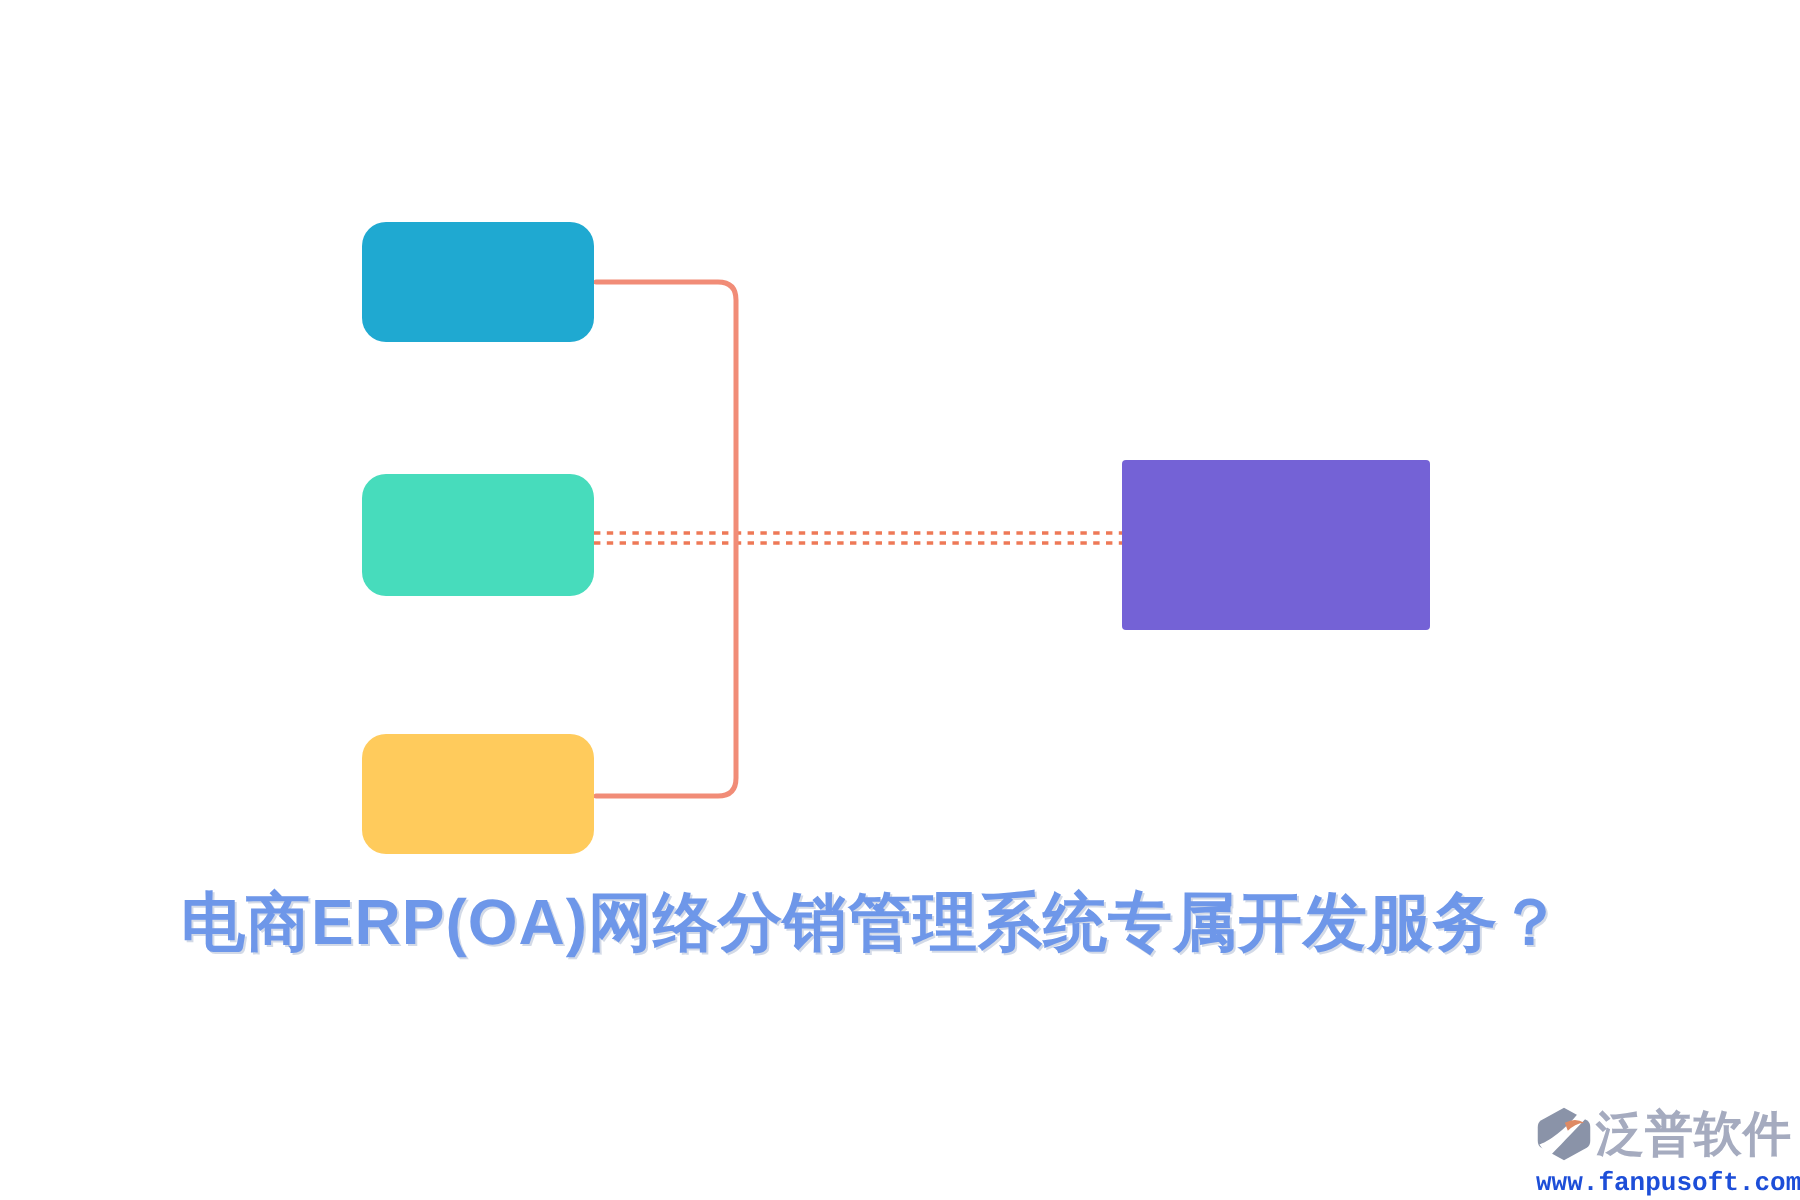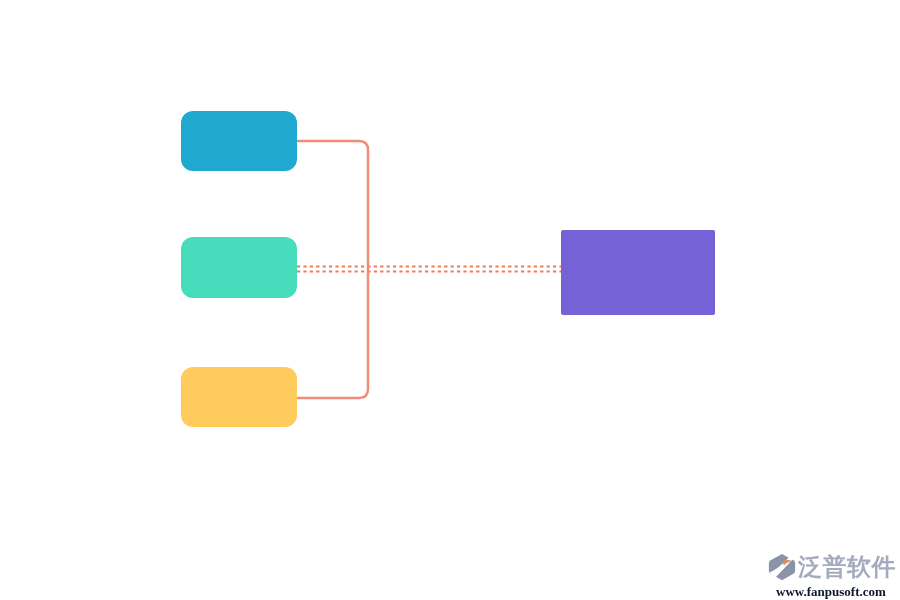--- a/index.html
+++ b/index.html
@@ -77,27 +77,28 @@
     </g>
     <path d="M298 141 H359 Q368 141 368 150 V389 Q368 398 359 398 H298" fill="none" stroke-width="2.5" stroke-linecap="round" style="stroke: rgb(241, 140, 119);"></path>
   </svg>
 
   <div class="box box-top" style="background-color: rgb(31, 169, 209);"></div>
   <div class="box box-mid" style="background-color: rgb(71, 220, 188);"></div>
   <div class="box box-bot" style="background-color: rgb(255, 203, 92);"></div>
   <div class="box box-target" style="background-color: rgb(116, 98, 214);"></div>
 
   <div class="title" style="color: rgb(110, 151, 233);">
+    <div>电商ERP(OA)网络分销管理系统专属开发服务？</div>
   </div>
 
   <div class="branding">
     <div class="brand-row">
       <svg class="brand-icon" viewBox="0 0 32 32" xmlns="http://www.w3.org/2000/svg">
         <path d="M16 1 L29 8.2 Q31 9.4 31 12 V20 Q31 22.6 29 23.8 L16 31 L3 23.8 Q1 22.6 1 20 V12 Q1 9.4 3 8.2 Z" style="fill: rgb(138, 147, 168);"></path>
         <path fill="#ffffff" d="M2 22 C9 19.5, 19 11, 25 3 L29.5 6 C21.5 14.5, 12 24.5, 7 29.5 Z"></path>
         <path d="M16.5 9.5 Q22.5 6.5 27.5 9.5 Q22 10 18.2 14.2 Q17.2 11.5 16.5 9.5 Z" style="fill: rgb(222, 138, 100);"></path>
       </svg>
       <span class="brand-name" style="color: rgb(165, 171, 191);">泛普软件</span>
     </div>
-    <div class="brand-url" style="color: #0f172a;">www.fanpusoft.com</div>
+    <div class="brand-url" style="color: #1d4ed8; font-family: Liberation Mono, monospace;">www.fanpusoft.com</div>
   </div>
 
 </div>
 
 </body></html>

